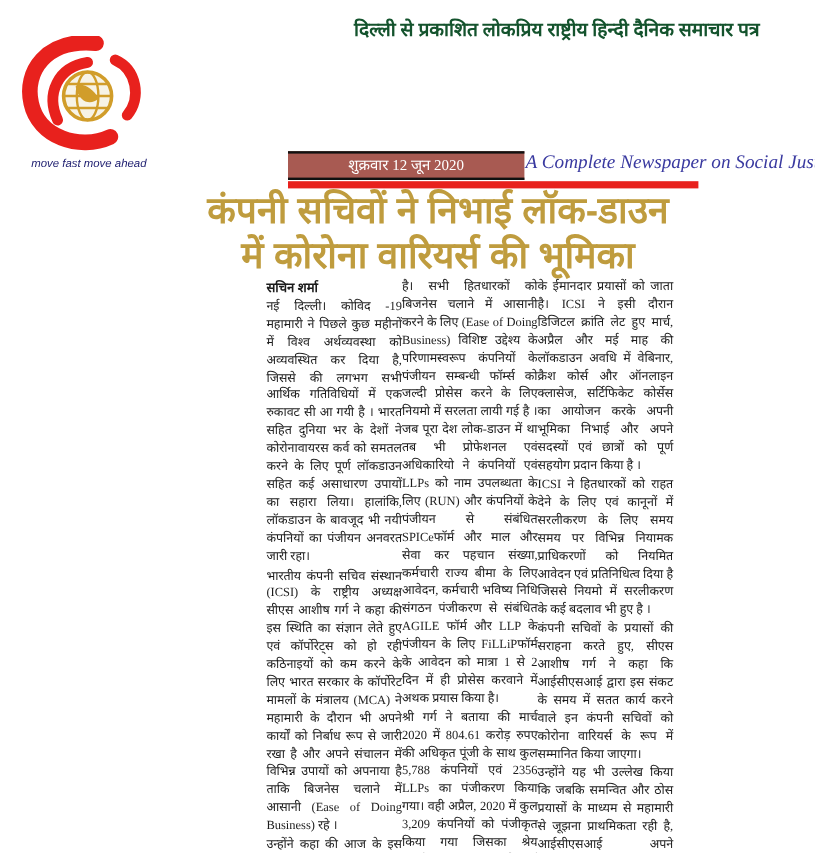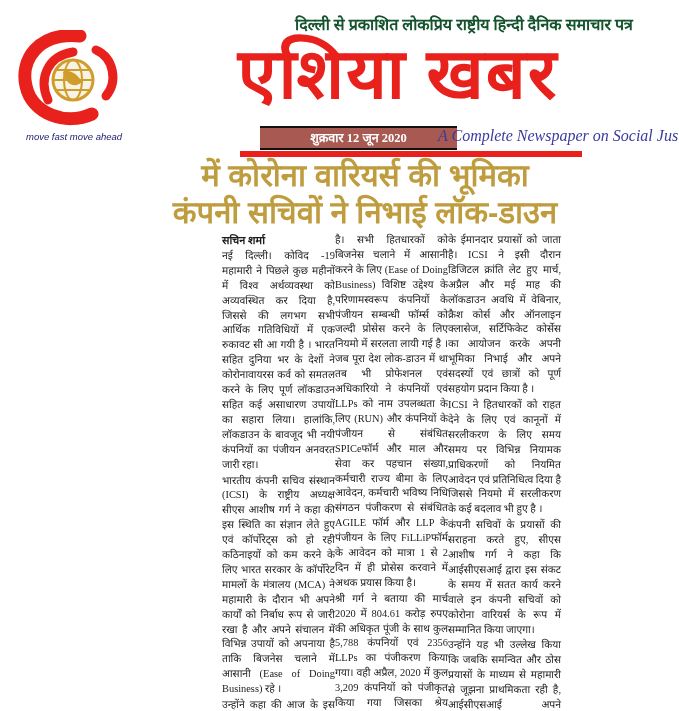--- a/index.html
+++ b/index.html
@@ -19,21 +19,21 @@
   }
   .logo{position:absolute;top:30px;left:18px;width:108px;height:98px;}
   .logo-motto{
     position:absolute;top:131px;left:26px;width:110px;
     color:#1c1c6e;font-weight:normal;font-style:italic;font-size:9.5px;white-space:nowrap;
     font-family:"Liberation Sans","DejaVu Sans",sans-serif;
   }
   .date-box{
     position:absolute;top:126px;left:240px;width:197px;height:20px;
     background:#a85a52;border-top:2px solid #111;border-bottom:2px solid #111;
-    color:#ffffff;font-weight:bold;font-size:12.5px;line-height:20px;text-align:center;margin-left:20px;
+    color:#ffffff;font-weight:normal;font-size:12.5px;line-height:20px;text-align:center;
   }
   .motto-right{
     position:absolute;top:127px;left:438px;width:232px;
     color:#3a3aa0;font-style:italic;font-size:16px;text-align:right;white-space:nowrap;
   }
   .red-bar{
     position:absolute;top:151px;left:240px;width:342px;height:6px;background:#e8211d;
   }
   
   .headline{
@@ -69,29 +69,28 @@
       <circle cx="55" cy="50" r="20" fill="#f7f3e6" stroke="#d19d2a" stroke-width="3"></circle>
       <ellipse cx="55" cy="50" rx="9" ry="20" fill="none" stroke="#d19d2a" stroke-width="2"></ellipse>
       <line x1="35" y1="50" x2="75" y2="50" stroke="#d19d2a" stroke-width="2"></line>
       <line x1="38" y1="40" x2="72" y2="40" stroke="#d19d2a" stroke-width="2"></line>
       <line x1="38" y1="60" x2="72" y2="60" stroke="#d19d2a" stroke-width="2"></line>
       <path d="M45 42 C50 38, 60 44, 64 52 C58 58, 48 56, 45 42 Z" fill="#d19d2a"></path>
     </svg>
   </div>
   <div class="logo-motto">move fast move ahead</div>
 
-  <div class="masthead">एशिया खबर</div>
 
   <div class="date-box">शुक्रवार 12 जून 2020</div>
   <div class="motto-right">A Complete Newspaper on  Social Justice</div>
   <div class="red-bar"></div>
 
   <div class="headline">
+    <div class="hl-line">कंपनी सचिवों ने निभाई लॉक-डाउन</div>
     <div class="hl-line">में कोरोना वारियर्स की भूमिका</div>
-    <div class="hl-line">कंपनी सचिवों ने निभाई लॉक-डाउन</div>
   </div>
 
   <div class="columns">
 
     <div class="col">
       <p class="byline">सचिन शर्मा</p>
       <p><span class="dateline">नई दिल्ली।</span> <span>कोविद -19 महामारी ने पिछले कुछ महीनों में विश्व अर्थव्यवस्था को अव्यवस्थित कर दिया है, जिससे की लगभग सभी आर्थिक गतिविधियों में एक रुकावट सी आ गयी है । भारत सहित दुनिया भर के देशों ने कोरोनावायरस कर्व को समतल करने के लिए पूर्ण लॉकडाउन सहित कई असाधारण उपायों का सहारा लिया। हालांकि, लॉकडाउन के बावजूद भी नयी कंपनियों का पंजीयन अनवरत जारी रहा।</span></p>
       <p>भारतीय कंपनी सचिव संस्थान (ICSI) के राष्ट्रीय अध्यक्ष सीएस आशीष गर्ग ने कहा की इस स्थिति का संज्ञान लेते हुए एवं कॉर्पोरेट्स को हो रही कठिनाइयों को कम करने के लिए भारत सरकार के कॉर्पोरेट मामलों के मंत्रालय (MCA) ने महामारी के दौरान भी अपने कार्यों को निर्बाध रूप से जारी रखा है और अपने संचालन में विभिन्न उपायों को अपनाया है ताकि बिजनेस चलाने में आसानी (Ease of Doing Business) रहे ।</p>
       <p>उन्होंने कहा की आज के इस प्रौद्योगिकी संचालित युग में, कंपनी सचिव डिजिटल तरीको से ईमानदार प्रयास कर रहे हैं और मंत्रालय को हर संभव सहायता प्रदान कर रहे</p>
     </div>

